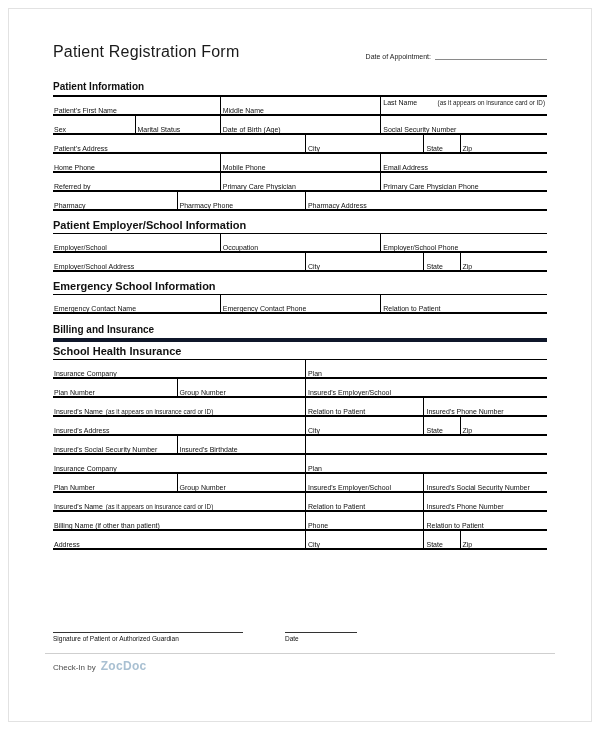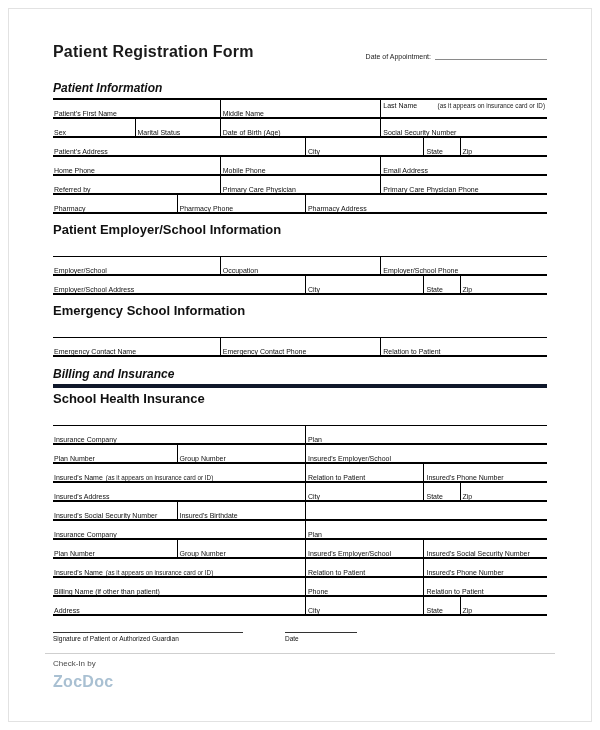--- a/index.html
+++ b/index.html
@@ -1,27 +1,27 @@
 <!DOCTYPE html>
 <html><head>
 <meta charset="utf-8">
 <style>
   * { margin:0; padding:0; box-sizing:border-box; }
   html,body { width:600px; height:730px; background:#ffffff; font-family:"Liberation Sans", sans-serif; color:#111; }
   .page { position:absolute; left:8px; top:8px; width:584px; height:714px; background:#fff; border:1px solid #e2e2e2; }
   .content { position:absolute; left:44px; right:44px; top:34px; }
 
   .title-row { display:flex; justify-content:space-between; align-items:flex-end; margin-bottom:20px; }
-  .title { font-size:16px; font-weight:bold; letter-spacing:.2px; color:#1a1a1a; }
+  .title { font-size:16px; font-weight:normal; letter-spacing:.2px; color:#1a1a1a; }
   .appt { display:flex; align-items:flex-end; gap:4px; font-size:7px; color:#222; padding-bottom:1px; }
   .appt-line { display:inline-block; width:112px; height:9px; border-bottom:1px solid #8a8a8a; }
 
-  .sec-head { font-size:12px; font-weight:bold; padding-bottom:3px; border-bottom:2.5px solid #000;font-style:italic; }
+  .sec-head { font-size:10px; font-weight:bold; padding-bottom:3px; border-bottom:2.5px solid #000; }
   .sec-head.billing { border-bottom:4px solid #0f172a; margin-top:10px; }
-  .subsec-head { font-size:13px; font-weight:bold; margin-top:8px; padding-bottom:19px; border-bottom:1.5px solid #000; }
+  .subsec-head { font-size:11px; font-weight:bold; margin-top:8px; padding-bottom:2px; border-bottom:1.5px solid #000; }
 
   .frow { display:flex; height:19px; border-bottom:2px solid #000; }
   .cell { position:relative; padding:1.5px 2px 0 2px; overflow:hidden; white-space:nowrap; }
   .cell + .cell { border-left:1px solid #000; }
   .cell.first { padding-left:1px; }
   .lbl { font-size:7px; color:#111; }
   .note { font-size:6.3px; color:#222; }
   .cell.split { display:flex; justify-content:space-between; align-items:flex-start; }
   .cell.inline-note .note { margin-left:3px; }
 
@@ -29,23 +29,23 @@
   .w18 { width:17.7%; } .w24 { width:24%; }   .w25 { width:25%; }
   .w26 { width:26%; }   .w32 { width:32.5%; } .w34 { width:33.75%; }
   .w49 { width:49%; }   .w51 { width:51%; }
 
   .signature { position:absolute; left:44px; top:614px; right:44px; height:30px; }
   .sig-g1 { position:absolute; left:0; top:0; width:190px; }
   .sig-g2 { position:absolute; left:232px; top:0; width:72px; }
   .sig-line { height:10px; border-bottom:1px solid #333; }
   .sig-lbl { font-size:6.5px; padding-top:2px; color:#111; }
 
-  .footer { position:absolute; left:36px; right:36px; top:644px; border-top:1px solid #cfcfcf; padding:5px 8px 0 8px; display:flex; align-items:baseline; gap:5px;flex-direction:column; }
+  .footer { position:absolute; left:36px; right:36px; top:644px; border-top:1px solid #cfcfcf; padding:5px 8px 0 8px; display:flex; align-items:baseline; gap:5px; }
   .checkin { font-size:8px; color:#4a4a4a; }
-  .brand { font-size:16px; font-weight:bold; letter-spacing:.3px; color:#a9c0d2; }
+  .brand { font-size:12px; font-weight:bold; letter-spacing:.3px; color:#a9c0d2; }
 </style>
 </head>
 <body>
 
 <div class="page">
   <div class="content">
 
     <div class="title-row">
       <div class="title">Patient Registration Form</div>
       <div class="appt">

